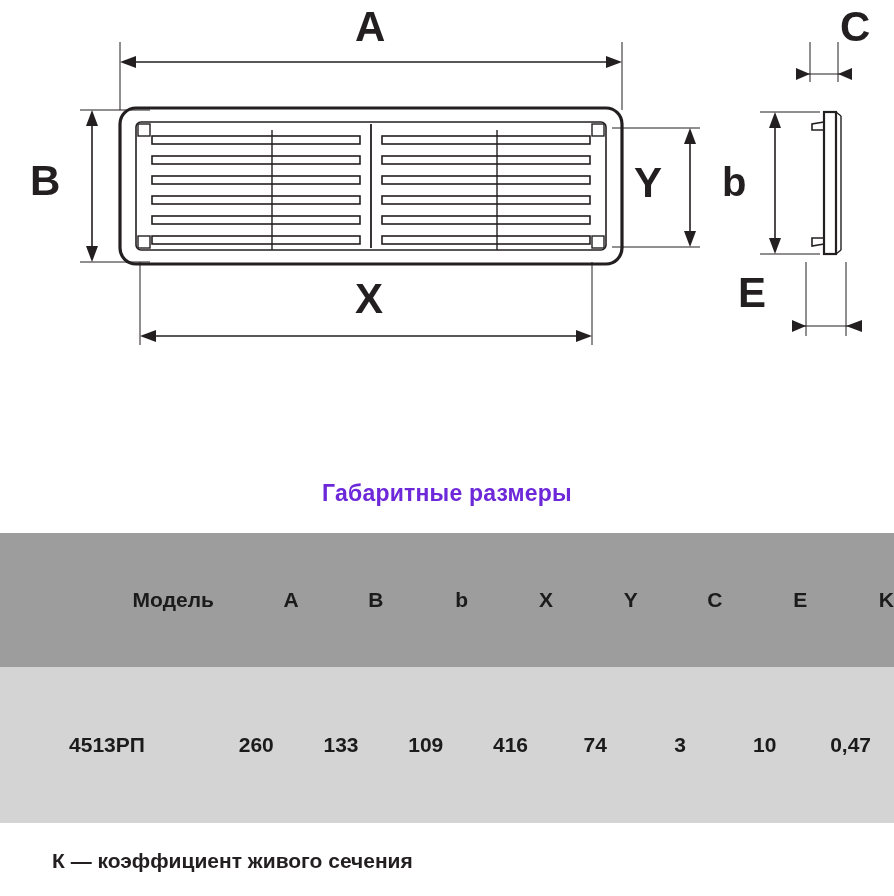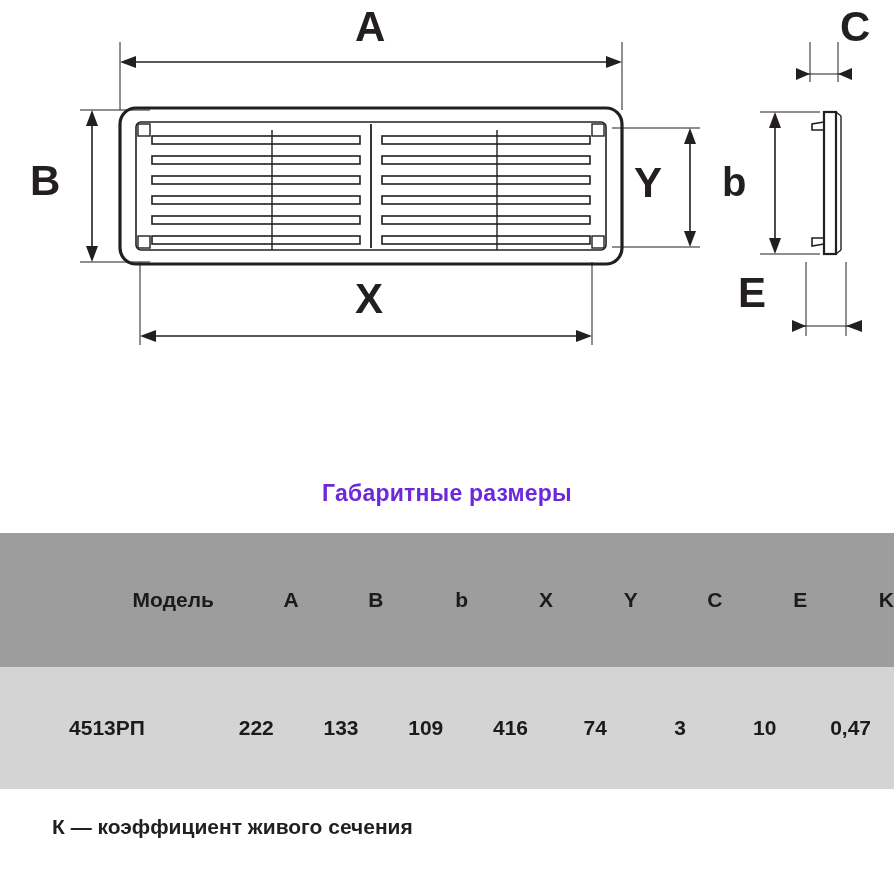--- a/index.html
+++ b/index.html
@@ -58,21 +58,21 @@
     vertical-align: middle;
     text-align: right;
     border: none;
     padding: 0;
   }
   .spec-table td {
     background: #d4d4d4;
     color: #1b1b1b;
     font-size: 21px;
     font-weight: bold;
-    height: 122px;
+    height: 156px;
     vertical-align: middle;
     text-align: center;
     border: none;
     padding: 0;
   }
   .col-model { width: 212px; }
   .col-val  { width: 84px; }
   .col-last { width: 86px; }
 
   .footnote {
@@ -199,21 +199,21 @@
       <th class="col-val">X</th>
       <th class="col-val">Y</th>
       <th class="col-val">C</th>
       <th class="col-val">E</th>
       <th class="col-last">K</th>
     </tr>
   </thead>
   <tbody>
     <tr>
       <td class="col-model">4513РП</td>
-      <td class="col-val">222</td>
+      <td class="col-val">260</td>
       <td class="col-val">133</td>
       <td class="col-val">109</td>
       <td class="col-val">416</td>
       <td class="col-val">74</td>
       <td class="col-val">3</td>
       <td class="col-val">10</td>
       <td class="col-last">0,47</td>
     </tr>
   </tbody>
 </table>

